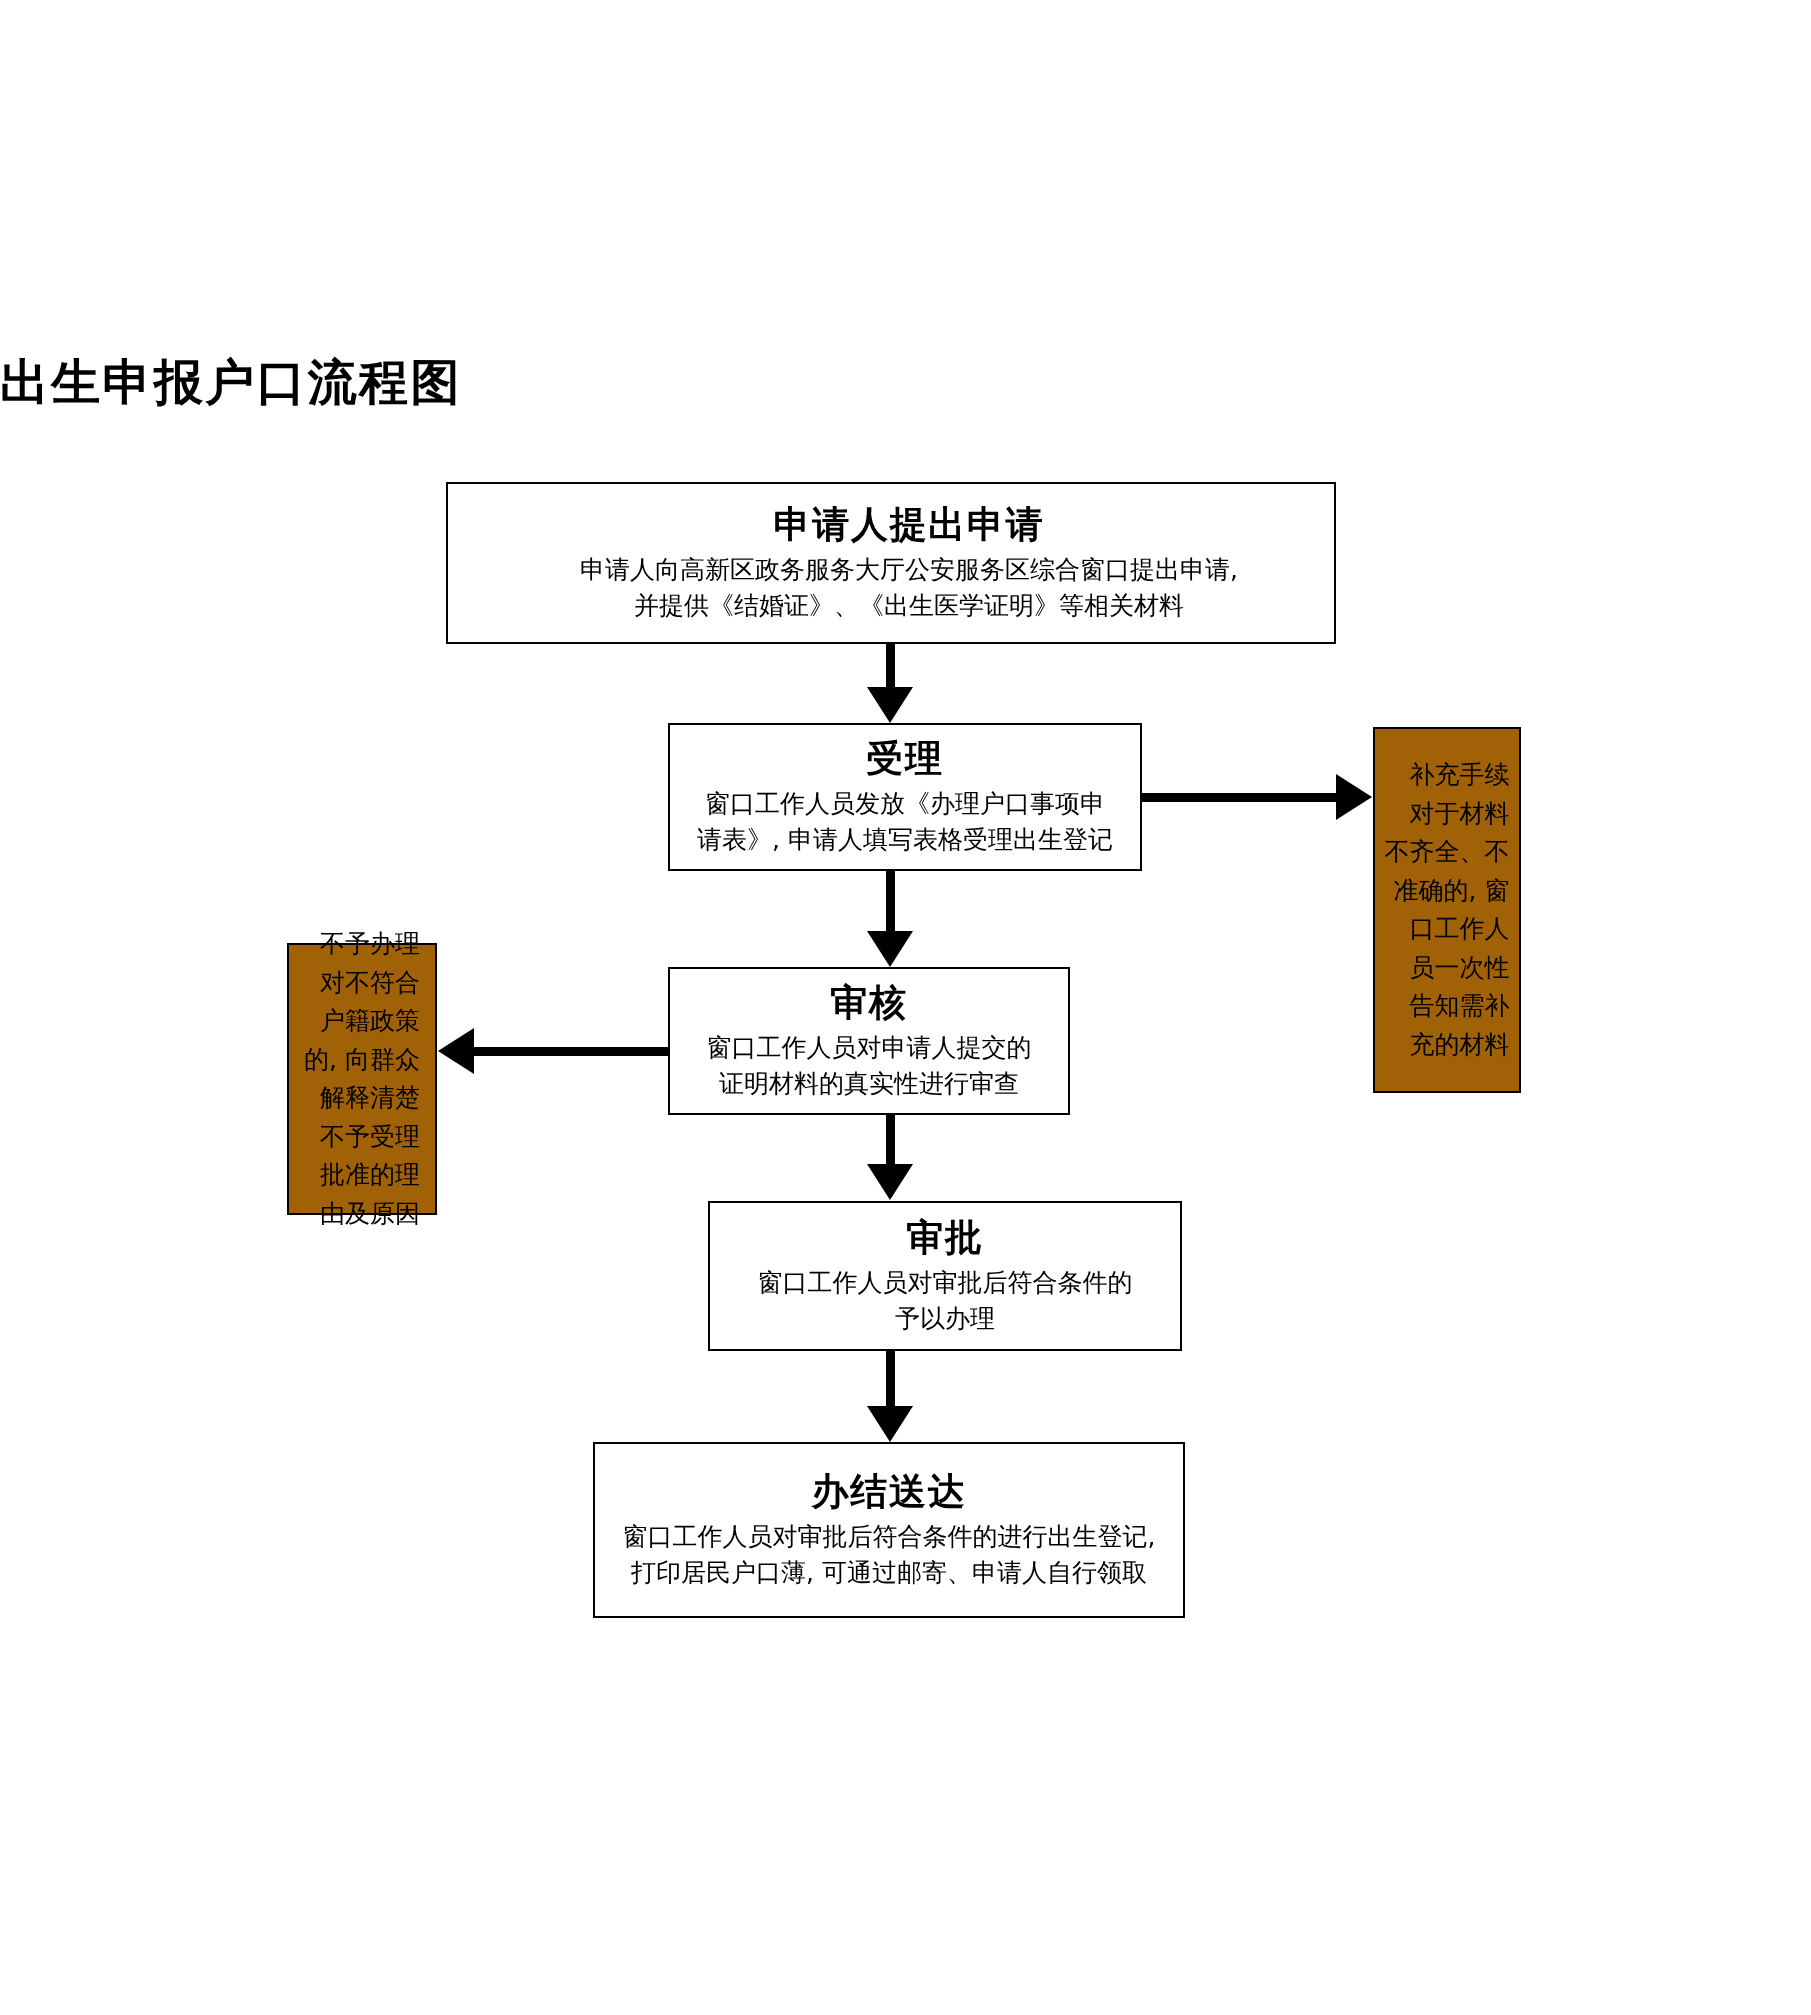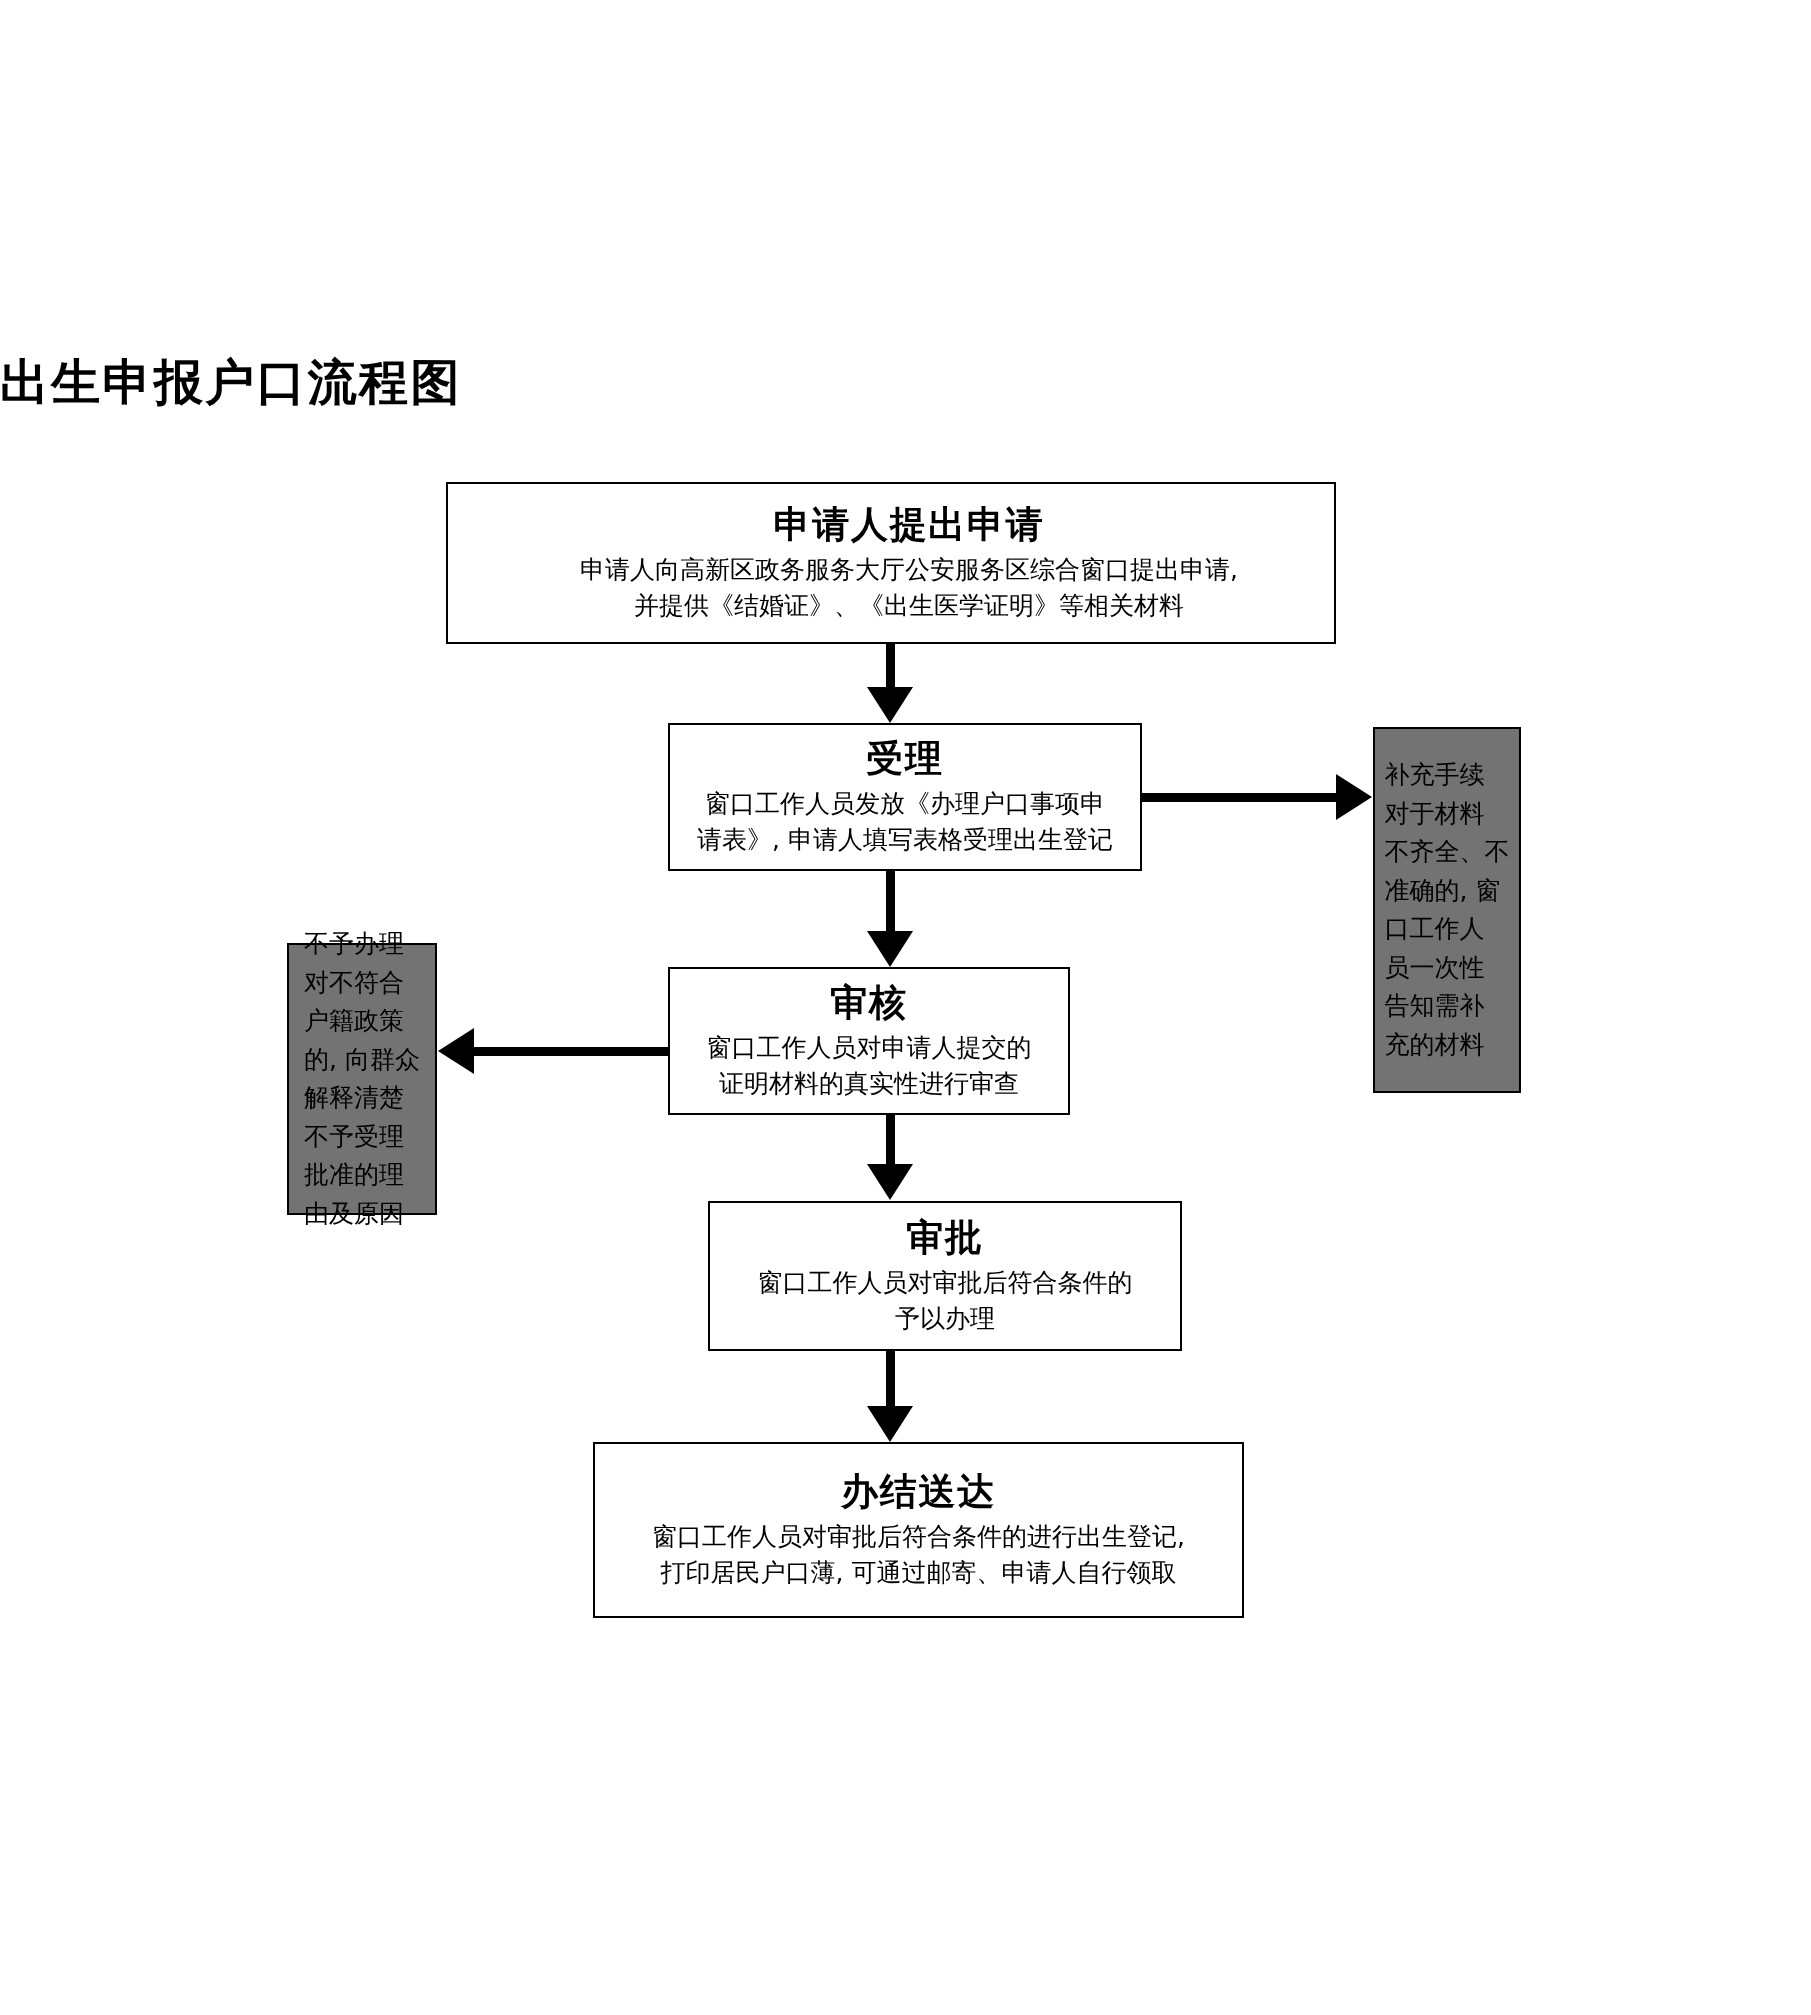--- a/index.html
+++ b/index.html
@@ -51,32 +51,32 @@
     line-height:1.42;
     letter-spacing:0px;
     white-space:pre-line;
   }
 
   
   #node-apply      { left:446px;  top:482px;  width:890px; height:162px;padding-left:36px; }
   #node-accept     { left:668px; top:723px; width:474px;  height:148px; }
   #node-review     { left:668px; top:967px; width:402px;  height:148px; }
   #node-approve    { left:708px; top:1201px; width:474px;  height:150px; }
-  #node-deliver    { left:593px; top:1442px; width:651px; height:176px; }
+  #node-deliver    { left:593px; top:1442px; width:592px; height:176px; }
 
   
   .side{
     position:absolute;
     box-sizing:border-box;
     border:2.9px solid #000000;
-    background:#737373;
+    background:#a16207;
     display:flex;
     align-items:center;
     justify-content:center;
-    text-align:left;
+    text-align:right;
   }
   .side .body{
     font-size:25px;
     line-height:1.54;
     white-space:pre-line;
   }
   #node-supplement { left:1373px; top:727px; width:148px;  height:366px; }
   #node-reject     { left:287px;  top:943px; width:150px;  height:272px; }
 
   

